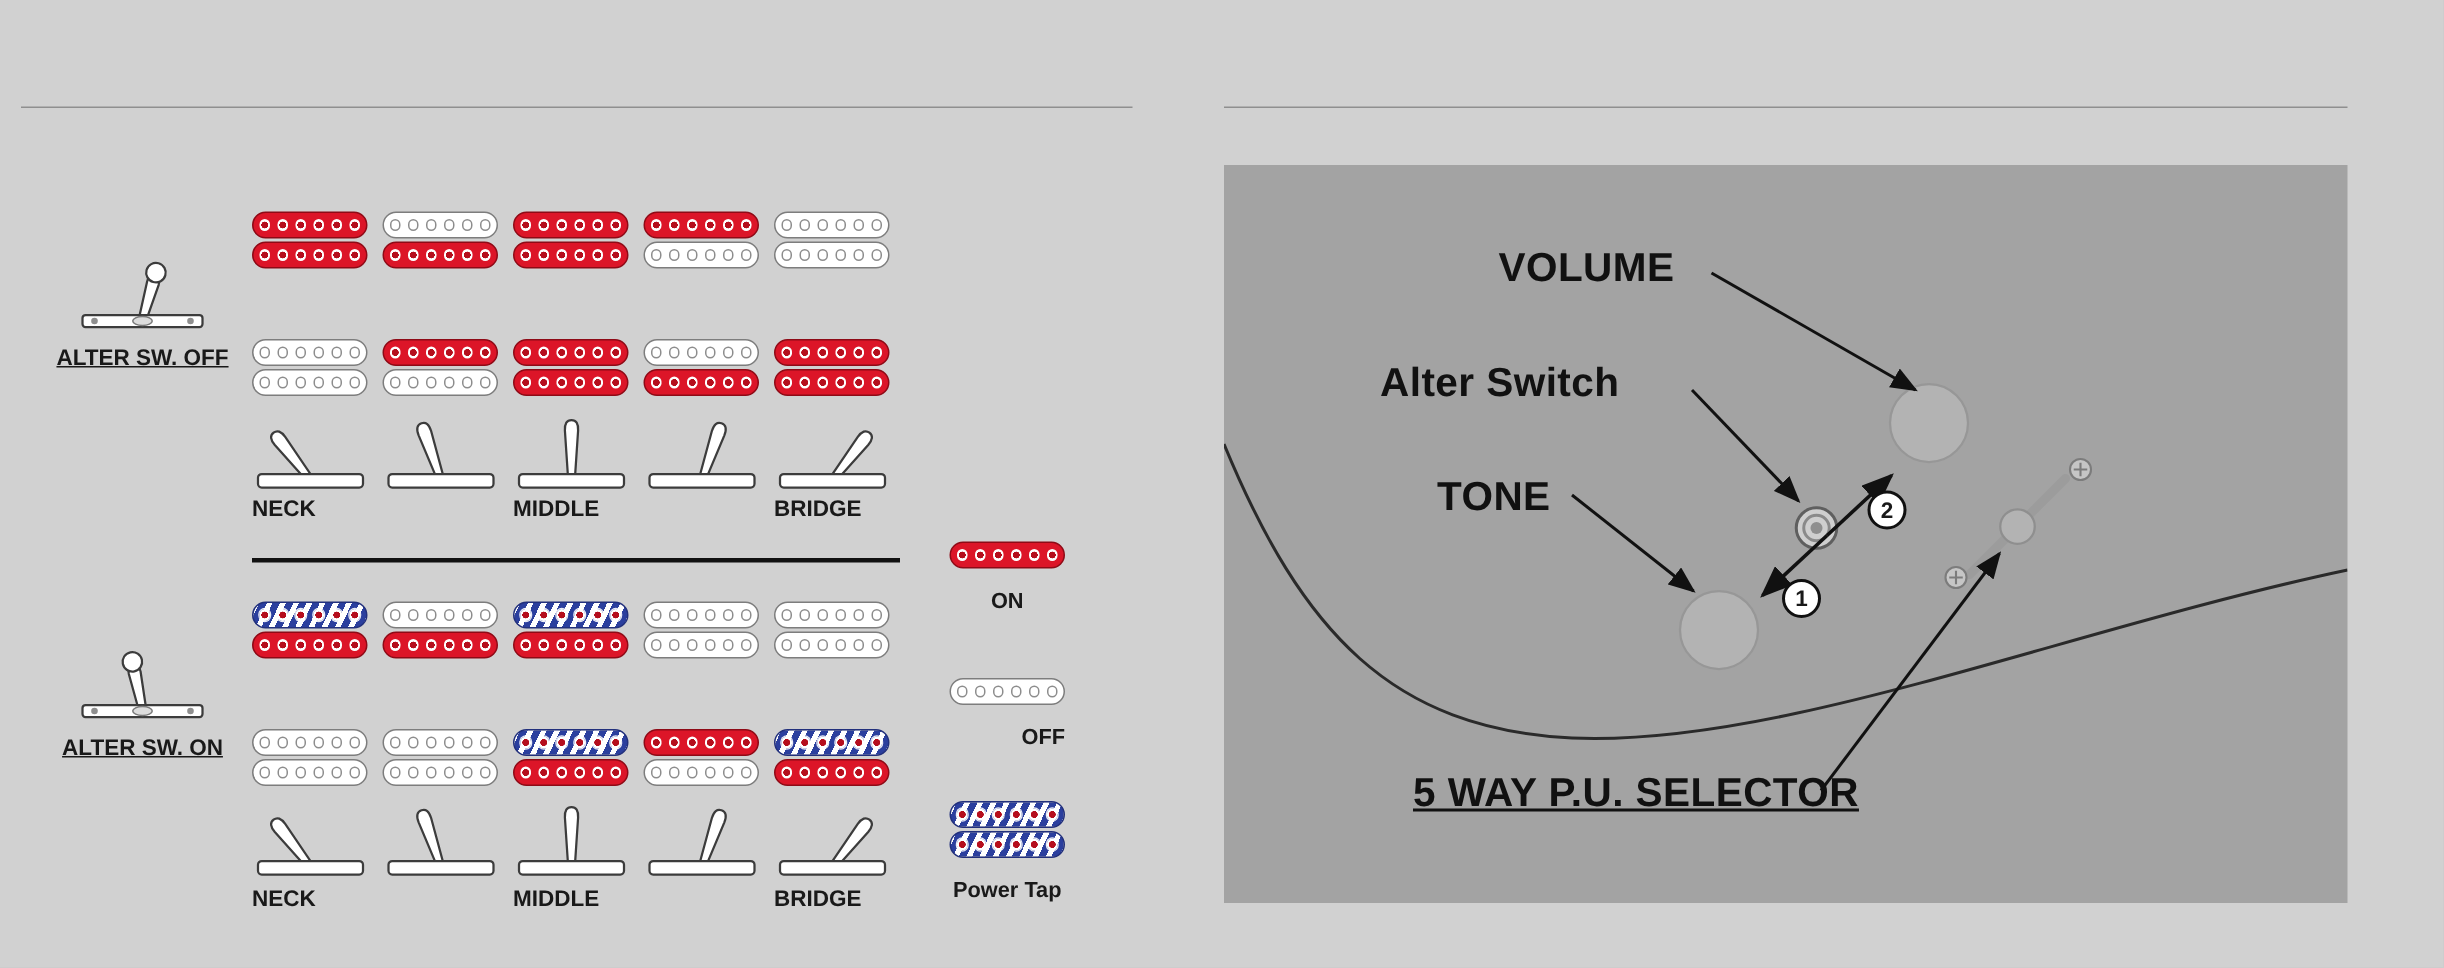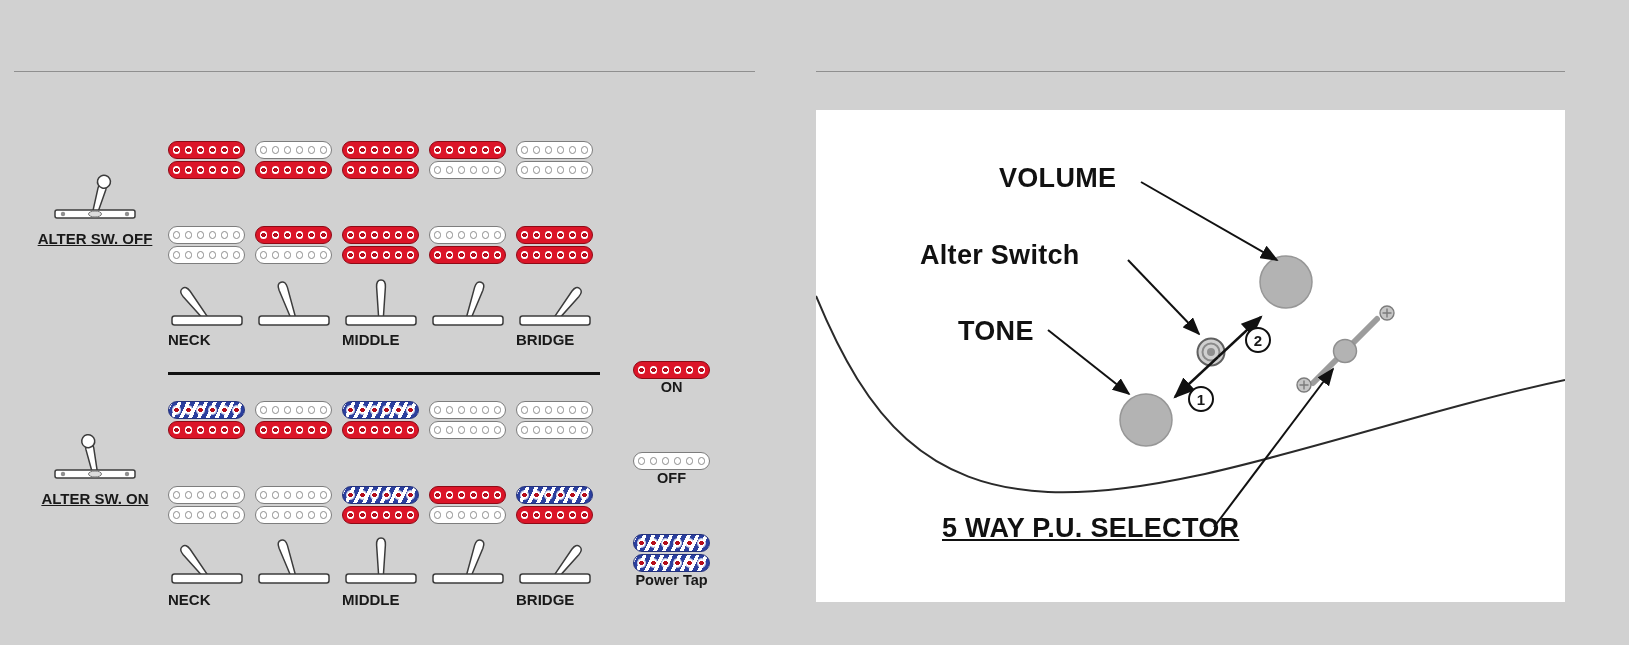--- a/index.html
+++ b/index.html
@@ -41,26 +41,26 @@
   .mode-off .alter-switch { top:164px; }
   .mode-on  .alter-switch { top:424px; }
   .toggle-wrap { display:flex; justify-content:center; }
   .alter-label { font-weight:bold; font-size:15px; margin-top:2px;text-decoration:underline; }
 
   .section-divider { position:absolute; left:168px; top:372px; width:432px; height:2.5px; background:#111; }
 
   #legend { position:absolute; left:633px; top:0; width:77px; }
   .legend-item { position:absolute; left:0; width:77px; text-align:center; }
   .legend-item:nth-child(1) { top:361px; }
-  .legend-item:nth-child(2) { top:452px; }
+  .legend-item:nth-child(2) { top:452px;text-align:right; }
   .legend-item:nth-child(3) { top:534px; }
-  .legend-label { font-weight:bold; font-size:14.5px; margin-top:0; }
+  .legend-label { font-weight:bold; font-size:14.5px; margin-top:14px; }
 
   
-  .controls-box { position:absolute; left:816px; top:110px; width:749px; height:492px; background:#ffffff; }
+  .controls-box { position:absolute; left:816px; top:110px; width:749px; height:492px; background:#a3a3a3; }
   .controls-box > svg { position:absolute; left:0; top:0; }
   .ctl-label { position:absolute; font-weight:bold; font-size:27px; letter-spacing:.3px; color:#111; }
   #volume-label   { left:183px; top:53px; }
   #alter-label    { left:104px; top:130px; }
   #tone-label     { left:142px; top:206px; }
   #selector-label { left:126px; top:403px;text-decoration:underline; }
   .circled-num { position:absolute; width:26px; height:26px; border:2.4px solid #101010; border-radius:50%;
                  background:#fff; display:flex; align-items:center; justify-content:center;
                  font-weight:bold; font-size:15px; }
   #step-1 { left:372px; top:276px; }

